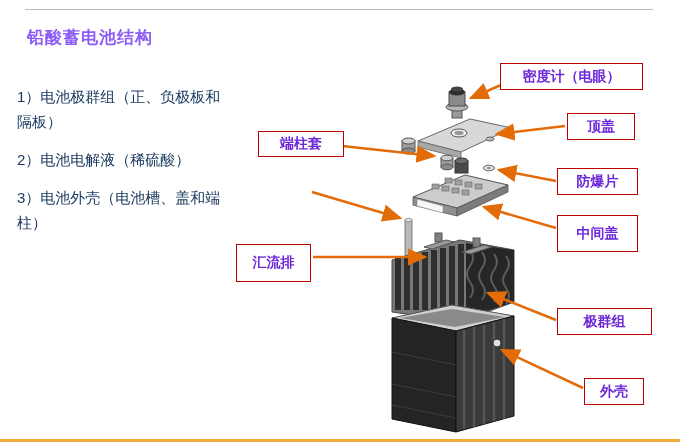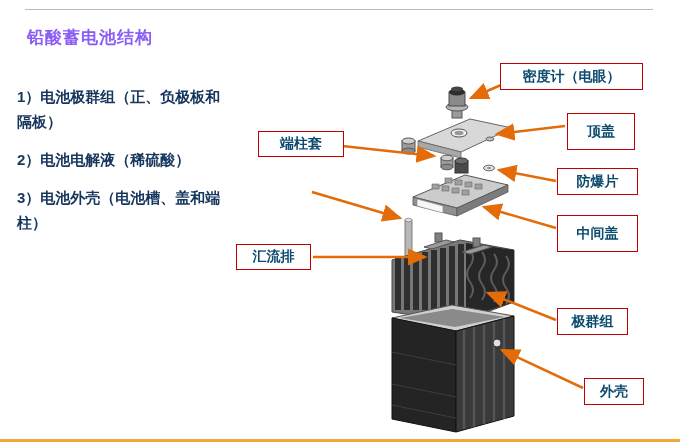--- a/index.html
+++ b/index.html
@@ -12,28 +12,28 @@
   }
   .slide { position:absolute; inset:0; background:#fff; }
   .top-rule { position:absolute; left:25px; top:9px; width:628px; height:1px; background:#bcbcbc; }
   .bottom-rule { position:absolute; left:0px; top:439px; width:680px; height:3px; background:#F2A93B; }
   .title {
     position:absolute; left:27px; top:26px;
     font-size:17px; font-weight:bold; color:#8b5cf6; letter-spacing:1px;
   }
   .list {
     position:absolute; left:17px; top:84px; width:210px;
-    color:#17365D; font-size:15px; font-weight:700;
+    color:#17365D; font-size:15px; font-weight:400;
   }
   .list .item { line-height:25px; margin-bottom:13px; }
   .callout {
     position:absolute;
     border:1px solid #C00000;
     background:#ffffff;
-    color:#0c4a6e;
+    color:#6d28d9;
     font-size:14px; font-weight:600;
     display:flex; align-items:center; justify-content:center;
     white-space:nowrap;
     text-align:right;
   }
   svg.layer { position:absolute; left:0; top:0; }
 </style>
 </head>
 <body>
 
@@ -165,21 +165,21 @@
       <line x1="556" y1="181" x2="499" y2="170" marker-end="url(#ah)"></line>
       <line x1="556" y1="228" x2="484" y2="207" marker-end="url(#ah)"></line>
       <line x1="313" y1="257" x2="425" y2="257" marker-end="url(#ah)"></line>
       <line x1="556" y1="320" x2="488" y2="293" marker-end="url(#ah)"></line>
       <line x1="583" y1="388" x2="502" y2="350" marker-end="url(#ah)"></line>
     </g>
   </svg>
 
   <div class="callout" style="left:500px;top:63px;width:143px;height:27px;">密度计（电眼）</div>
   <div class="callout" style="left:258px;top:131px;width:86px;height:26px;">端柱套</div>
-  <div class="callout" style="left:567px;top:113px;width:68px;height:37px;">顶盖</div>
+  <div class="callout" style="left:567px;top:113px;width:68px;height:27px;">顶盖</div>
   <div class="callout" style="left:557px;top:168px;width:81px;height:27px;">防爆片</div>
   <div class="callout" style="left:557px;top:215px;width:81px;height:37px;">中间盖</div>
-  <div class="callout" style="left:236px;top:244px;width:75px;height:26px;">汇流排</div>
-  <div class="callout" style="left:557px;top:308px;width:71px;height:27px;">极群组</div>
+  <div class="callout" style="left:236px;top:244px;width:75px;height:38px;">汇流排</div>
+  <div class="callout" style="left:557px;top:308px;width:95px;height:27px;">极群组</div>
   <div class="callout" style="left:584px;top:378px;width:60px;height:27px;">外壳</div>
 
   <div class="bottom-rule"></div>
 </div>
 
 </body></html>

